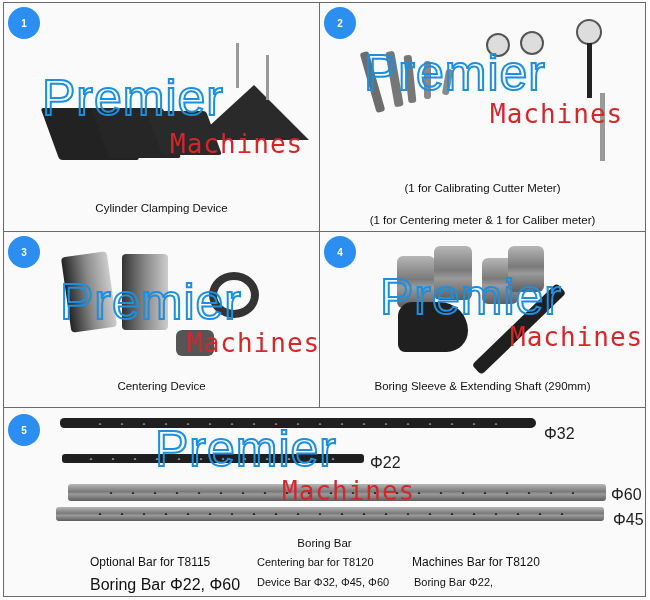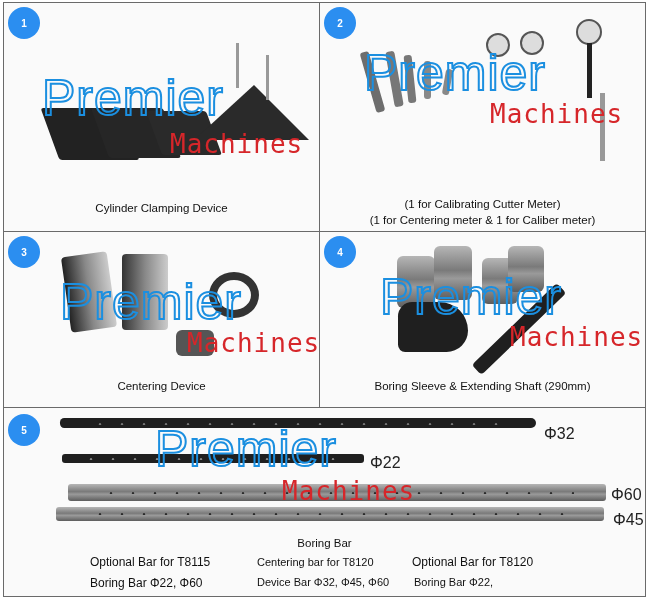--- a/index.html
+++ b/index.html
@@ -49,21 +49,21 @@
     <div class="shape" style="left:86px;top:52px;width:8px;height:48px;background:#777;transform:rotate(-6deg);border-radius:3px;"></div>
     <div class="shape" style="left:104px;top:58px;width:7px;height:38px;background:#888;border-radius:3px;"></div>
     <div class="shape" style="left:124px;top:66px;width:7px;height:26px;background:#888;transform:rotate(10deg);border-radius:3px;"></div>
     <div class="shape" style="left:166px;top:30px;width:20px;height:20px;border-radius:50%;background:#ddd;border:2px solid #555;"></div>
     <div class="shape" style="left:200px;top:28px;width:20px;height:20px;border-radius:50%;background:#ddd;border:2px solid #555;"></div>
     <div class="shape" style="left:256px;top:16px;width:22px;height:22px;border-radius:50%;background:#ddd;border:2px solid #555;"></div>
     <div class="shape" style="left:267px;top:40px;width:5px;height:55px;background:#222;"></div>
     <div class="shape" style="left:280px;top:90px;width:5px;height:68px;background:#999;"></div>
     <div class="wm wm-premier" style="left:44px;top:45px;">Premier</div>
     <div class="wm wm-machines" style="left:170px;top:98px;">Machines</div>
-    <div class="caption" style="top:176px;margin-top:16px;">(1 for Calibrating Cutter Meter)</div>
+    <div class="caption" style="top:176px;">(1 for Calibrating Cutter Meter)</div>
     <div class="caption" style="top:208px;">(1 for Centering meter &amp; 1 for Caliber meter)</div>
   </div>
 
   <div class="cell c3">
     <div class="badge">3</div>
     <div class="shape" style="left:62px;top:22px;width:46px;height:76px;background:linear-gradient(90deg,#222,#888 50%,#ccc);transform:rotate(-8deg);border-radius:4px;"></div>
     <div class="shape" style="left:118px;top:22px;width:46px;height:76px;background:linear-gradient(90deg,#333,#888 50%,#ccc);border-radius:4px;"></div>
     <div class="shape" style="left:205px;top:40px;width:34px;height:30px;border-radius:50%;border:8px solid #333;"></div>
     <div class="shape" style="left:172px;top:98px;width:38px;height:26px;background:#555;border-radius:6px;"></div>
     <div class="wm wm-premier" style="left:56px;top:45px;">Premier</div>
@@ -99,20 +99,20 @@
       </div>
     <span class="phi" style="left:607px;top:78px;">Φ60</span>
     <div class="bar steel" style="left:52px;top:99px;width:548px;height:14px;">
         <div class="holes"></div>
       </div>
     <span class="phi" style="left:609px;top:103px;">Φ45</span>
     <div class="wm wm-premier" style="left:151px;top:16px;">Premier</div>
     <div class="wm wm-machines" style="left:278px;top:70px;">Machines</div>
     <div class="caption" style="top:126px;font-size:11.5px;">Boring Bar</div>
     <span class="spec" style="left:86px;top:147px;">Optional Bar for T8115</span>
-    <span class="spec" style="left:86px;top:168px;font-size:12px;">Boring Bar Φ22, Φ60</span>
+    <span class="spec" style="left:86px;top:168px;font-size:16px;">Boring Bar Φ22, Φ60</span>
     <span class="spec" style="left:253px;top:148px;font-size:11px;">Centering bar for T8120</span>
     <span class="spec" style="left:253px;top:168px;font-size:11px;">Device Bar Φ32, Φ45, Φ60</span>
-    <span class="spec" style="left:408px;top:147px;">Optional Bar for T8120</span>
+    <span class="spec" style="left:408px;top:147px;">Machines Bar for T8120</span>
     <span class="spec" style="left:410px;top:168px;font-size:11px;">Boring Bar Φ22,</span>
   </div>
 
 </div>
 
 </body></html>

